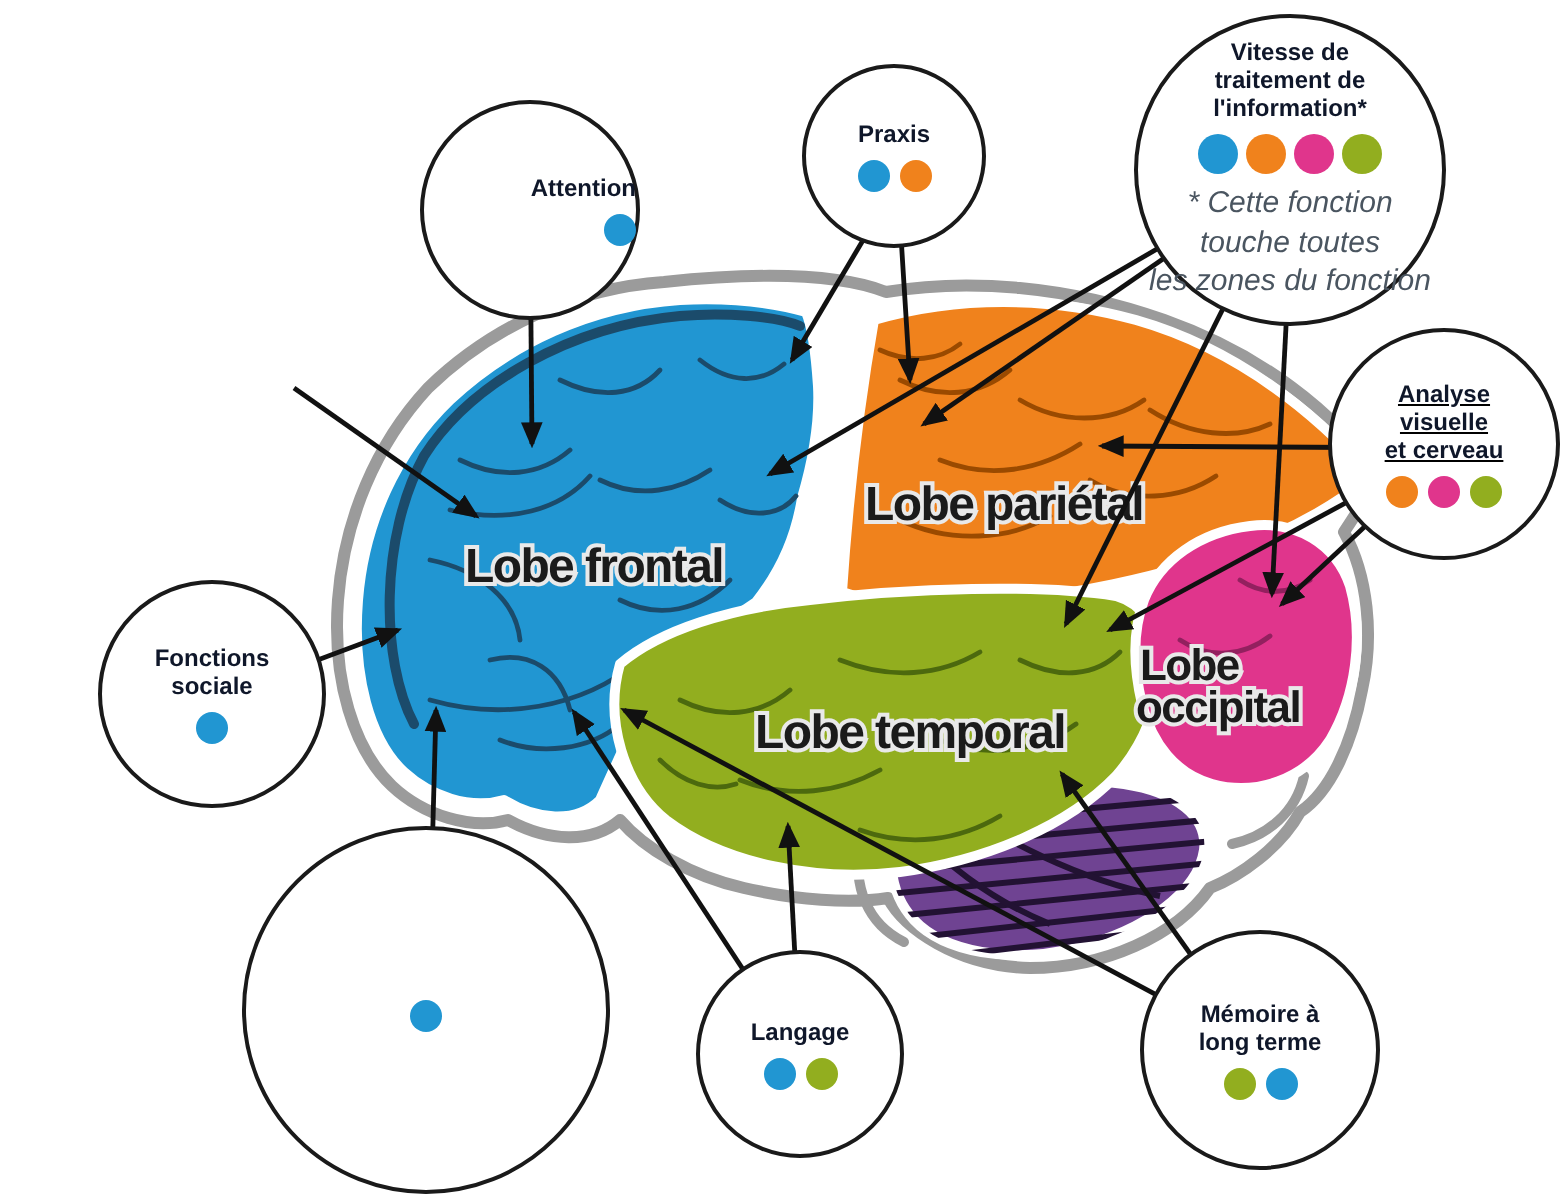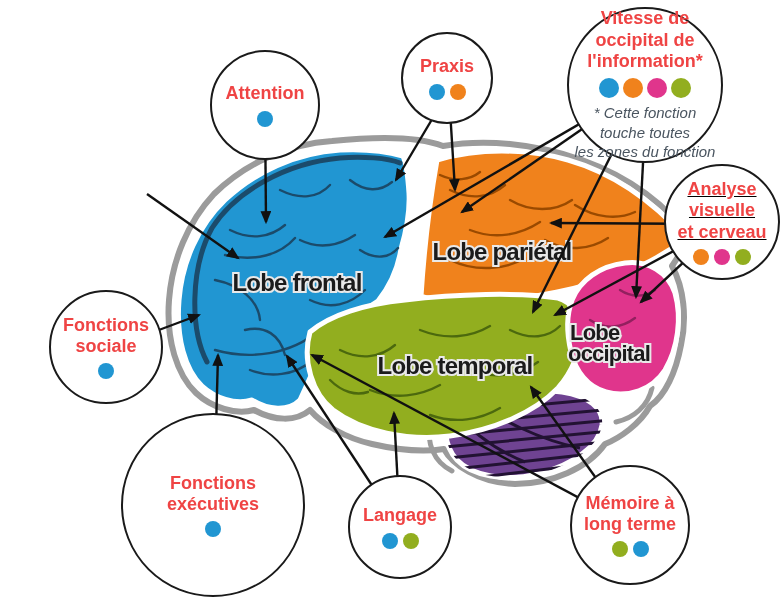--- a/index.html
+++ b/index.html
@@ -17,21 +17,21 @@
     font-family:"Liberation Sans",sans-serif;font-weight:bold;font-size:24px;
     fill:#1b1b1b;paint-order:stroke;stroke:#e9e9e9;stroke-width:4px;
     letter-spacing:-0.8px;
   }
   .lobe-label.small{font-size:22px;}
   .fn-circle{
     position:absolute;background:#ffffff;border:2px solid #1a1a1a;border-radius:50%;
     display:flex;flex-direction:column;align-items:center;justify-content:center;
     text-align:center;z-index:2;box-sizing:border-box;
   }
-  .fn-label{font-weight:bold;color:#ef4444;font-size:18px;line-height:1.18;}
+  .fn-label{font-weight:bold;color:#0f172a;font-size:12px;line-height:1.18;}
   .dots{display:flex;gap:5px;margin-top:6px;}
   .dot{width:16px;height:16px;border-radius:50%;}
   .dot.big{width:20px;height:20px;}
   .footnote{font-style:italic;color:#4a5560;font-size:15px;line-height:1.3;margin-top:5px;}
 </style>
 </head>
 <body>
 
 <div class="stage">
 
@@ -154,63 +154,60 @@
       <line class="arrow" x1="720" y1="224" x2="551" y2="223" marker-end="url(#ah)"></line>
       <line class="arrow" x1="720" y1="226" x2="555" y2="315" marker-end="url(#ah)"></line>
       <line class="arrow" x1="718" y1="230" x2="641" y2="302" marker-end="url(#ah)"></line>
       <line class="arrow" x1="628" y1="523" x2="531" y2="387" marker-end="url(#ah)"></line>
       <line class="arrow" x1="626" y1="523" x2="312" y2="355" marker-end="url(#ah)"></line>
       <line class="arrow" x1="398" y1="525" x2="287" y2="356" marker-end="url(#ah)"></line>
       <line class="arrow" x1="400" y1="525" x2="394" y2="413" marker-end="url(#ah)"></line>
     </g>
   </svg>
 
-  <div class="fn-circle" style="left:210px;top:50px;width:110px;height:110px;">
+  <div class="fn-circle" style="left:210px;top:50px;width:110px;height:110px;align-items:flex-end;">
     <div class="fn-label">
       <span>Attention</span>
     </div>
     <div class="dots">
       <span class="dot" style="background: rgb(33, 150, 210);"></span>
     </div>
   </div>
 
 
   <div class="fn-circle" style="left:49px;top:290px;width:114px;height:114px;">
     <div class="fn-label">
       <span>Fonctions</span><br>
       <span>sociale</span>
     </div>
     <div class="dots">
       <span class="dot" style="background: rgb(33, 150, 210);"></span>
     </div>
   </div>
 
   <div class="fn-circle" style="left:121px;top:413px;width:184px;height:184px;">
-    <div class="fn-label">
-      <span>Fonctions exécutives</span>
-    </div>
     <div class="dots">
       <span class="dot" style="background: rgb(33, 150, 210);"></span>
     </div>
   </div>
 
   <div class="fn-circle" style="left:401px;top:32px;width:92px;height:92px;">
     <div class="fn-label">
       <span>Praxis</span>
     </div>
     <div class="dots">
       <span class="dot" style="background: rgb(33, 150, 210);"></span>
       <span class="dot" style="background: rgb(240, 130, 28);"></span>
     </div>
   </div>
 
   <div class="fn-circle" style="left:567px;top:7px;width:156px;height:156px;">
     <div class="fn-label">
       <span>Vitesse de</span><br>
-      <span>occipital de</span><br>
+      <span>traitement de</span><br>
       <span>l'information*</span>
     </div>
     <div class="dots" style="gap:4px;">
       <span class="dot big" style="background: rgb(33, 150, 210);"></span>
       <span class="dot big" style="background: rgb(240, 130, 28);"></span>
       <span class="dot big" style="background: rgb(224, 53, 140);"></span>
       <span class="dot big" style="background: rgb(146, 174, 31);"></span>
     </div>
     <div class="footnote">
       <span>* Cette fonction</span><br>

